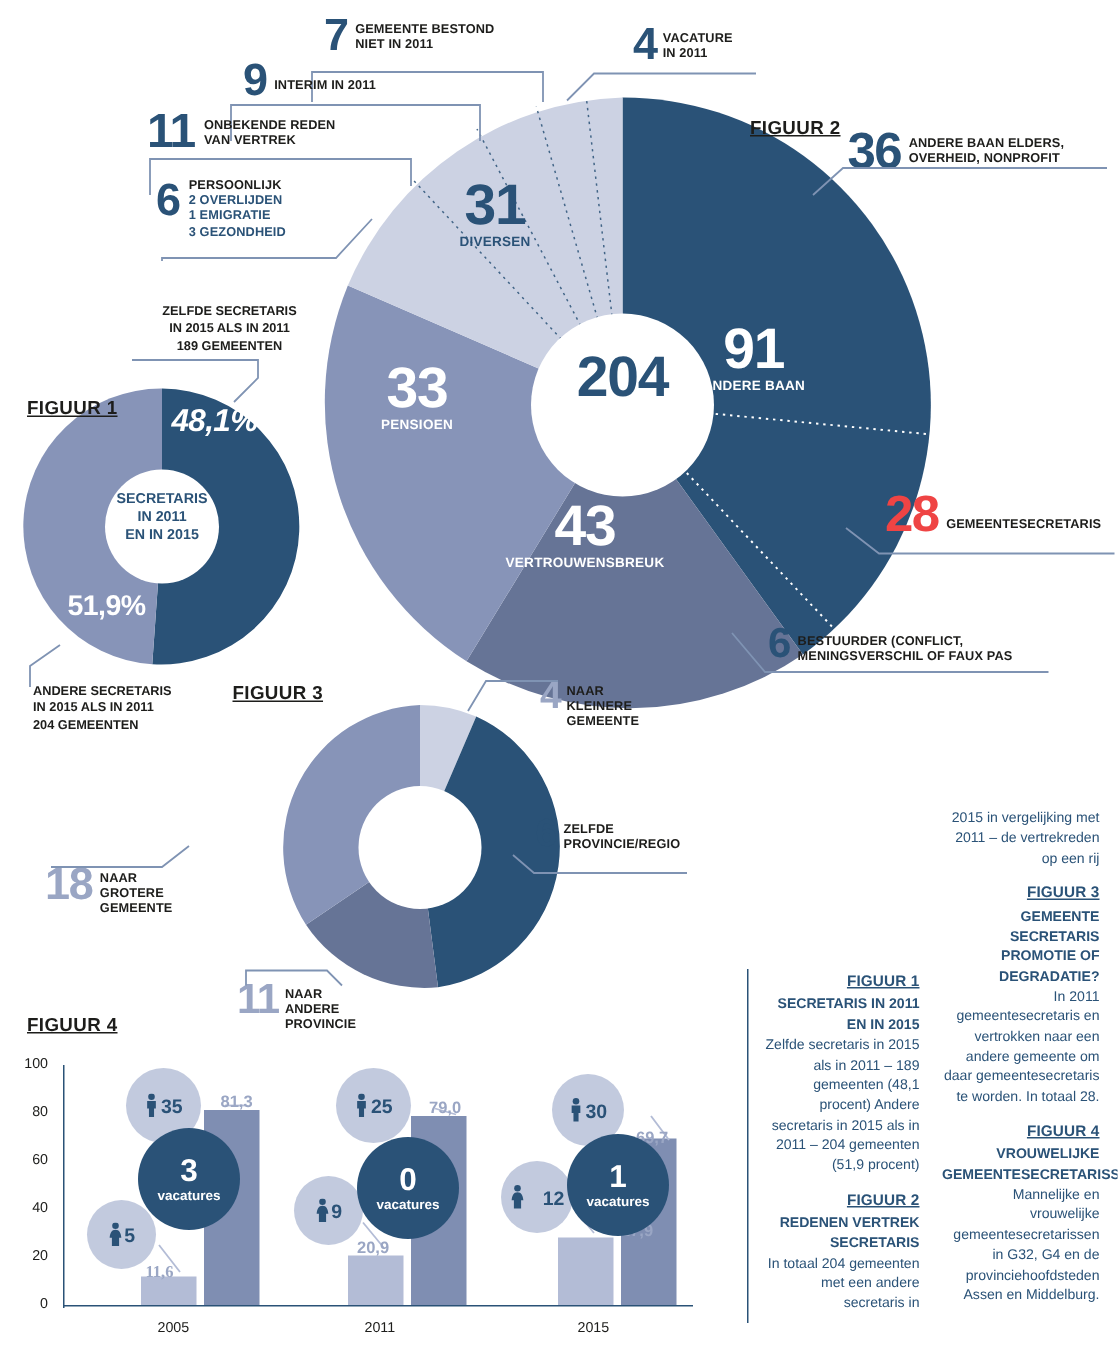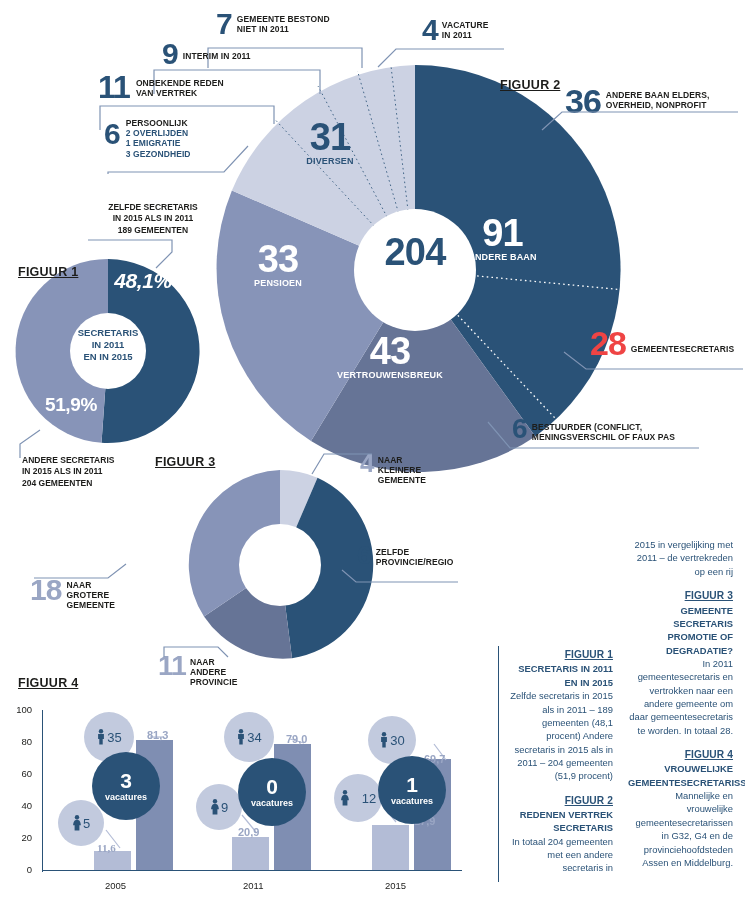--- a/index.html
+++ b/index.html
@@ -42,21 +42,21 @@
   
   #fig4 .axis-lbl{position:absolute;font-size:9.5px;color:#1d1d1b;font-weight:normal;}
   #fig4 .tick-lbl{position:absolute;font-size:9.5px;color:#1d1d1b;text-align:right;width:24px;}
   .bar{position:absolute;bottom:0;}
   .bar.f{background:#b3bcd6;}
   .bar.m{background:#7f8eb2;}
   .valtxt{position:absolute;font-size:11px;font-weight:bold;color:#9aa6c4;}
   .pill{
     position:absolute;border-radius:50%;background:#c2cade;
     display:flex;align-items:center;justify-content:center;gap:1px;
-    color:#2a5277;font-weight:normal;font-size:13px;
+    color:#2a5277;font-weight:bold;font-size:13px;
   }
   .vacbubble{
     position:absolute;border-radius:50%;background:#2a5277;color:#fff;
     display:flex;flex-direction:column;align-items:center;justify-content:center;
     line-height:1;
   }
   .vacbubble .vn{font-size:21px;font-weight:bold;}
   .vacbubble .vt{font-size:9px;font-weight:bold;margin-top:2px;}
   
   #textcol{position:absolute;font-size:9.4px;line-height:1.42;color:#2a5277;}
@@ -383,21 +383,21 @@
       <circle cx="5" cy="2.2" r="2.2" fill="#2a5277"></circle>
       <path d="M2.1 5.0 L7.9 5.0 L7.9 10.0 L6.7 10.0 L6.7 15.6 L3.3 15.6 L3.3 10.0 L2.1 10.0 Z" fill="#2a5277"></path>
     </svg>
     <span>35</span>
   </div>
   <div class="pill" style="left:224px;top:12px;width:50px;height:50px;">
     <svg width="10" height="16" viewBox="0 0 10 16">
       <circle cx="5" cy="2.2" r="2.2" fill="#2a5277"></circle>
       <path d="M2.1 5.0 L7.9 5.0 L7.9 10.0 L6.7 10.0 L6.7 15.6 L3.3 15.6 L3.3 10.0 L2.1 10.0 Z" fill="#2a5277"></path>
     </svg>
-    <span>34</span>
+    <span>25</span>
   </div>
   <div class="pill" style="left:368px;top:16px;width:48px;height:48px;">
     <svg width="10" height="16" viewBox="0 0 10 16">
       <circle cx="5" cy="2.2" r="2.2" fill="#2a5277"></circle>
       <path d="M2.1 5.0 L7.9 5.0 L7.9 10.0 L6.7 10.0 L6.7 15.6 L3.3 15.6 L3.3 10.0 L2.1 10.0 Z" fill="#2a5277"></path>
     </svg>
     <span>30</span>
   </div>
 
   <div class="vacbubble" style="left:92px;top:52px;width:68px;height:68px;">

